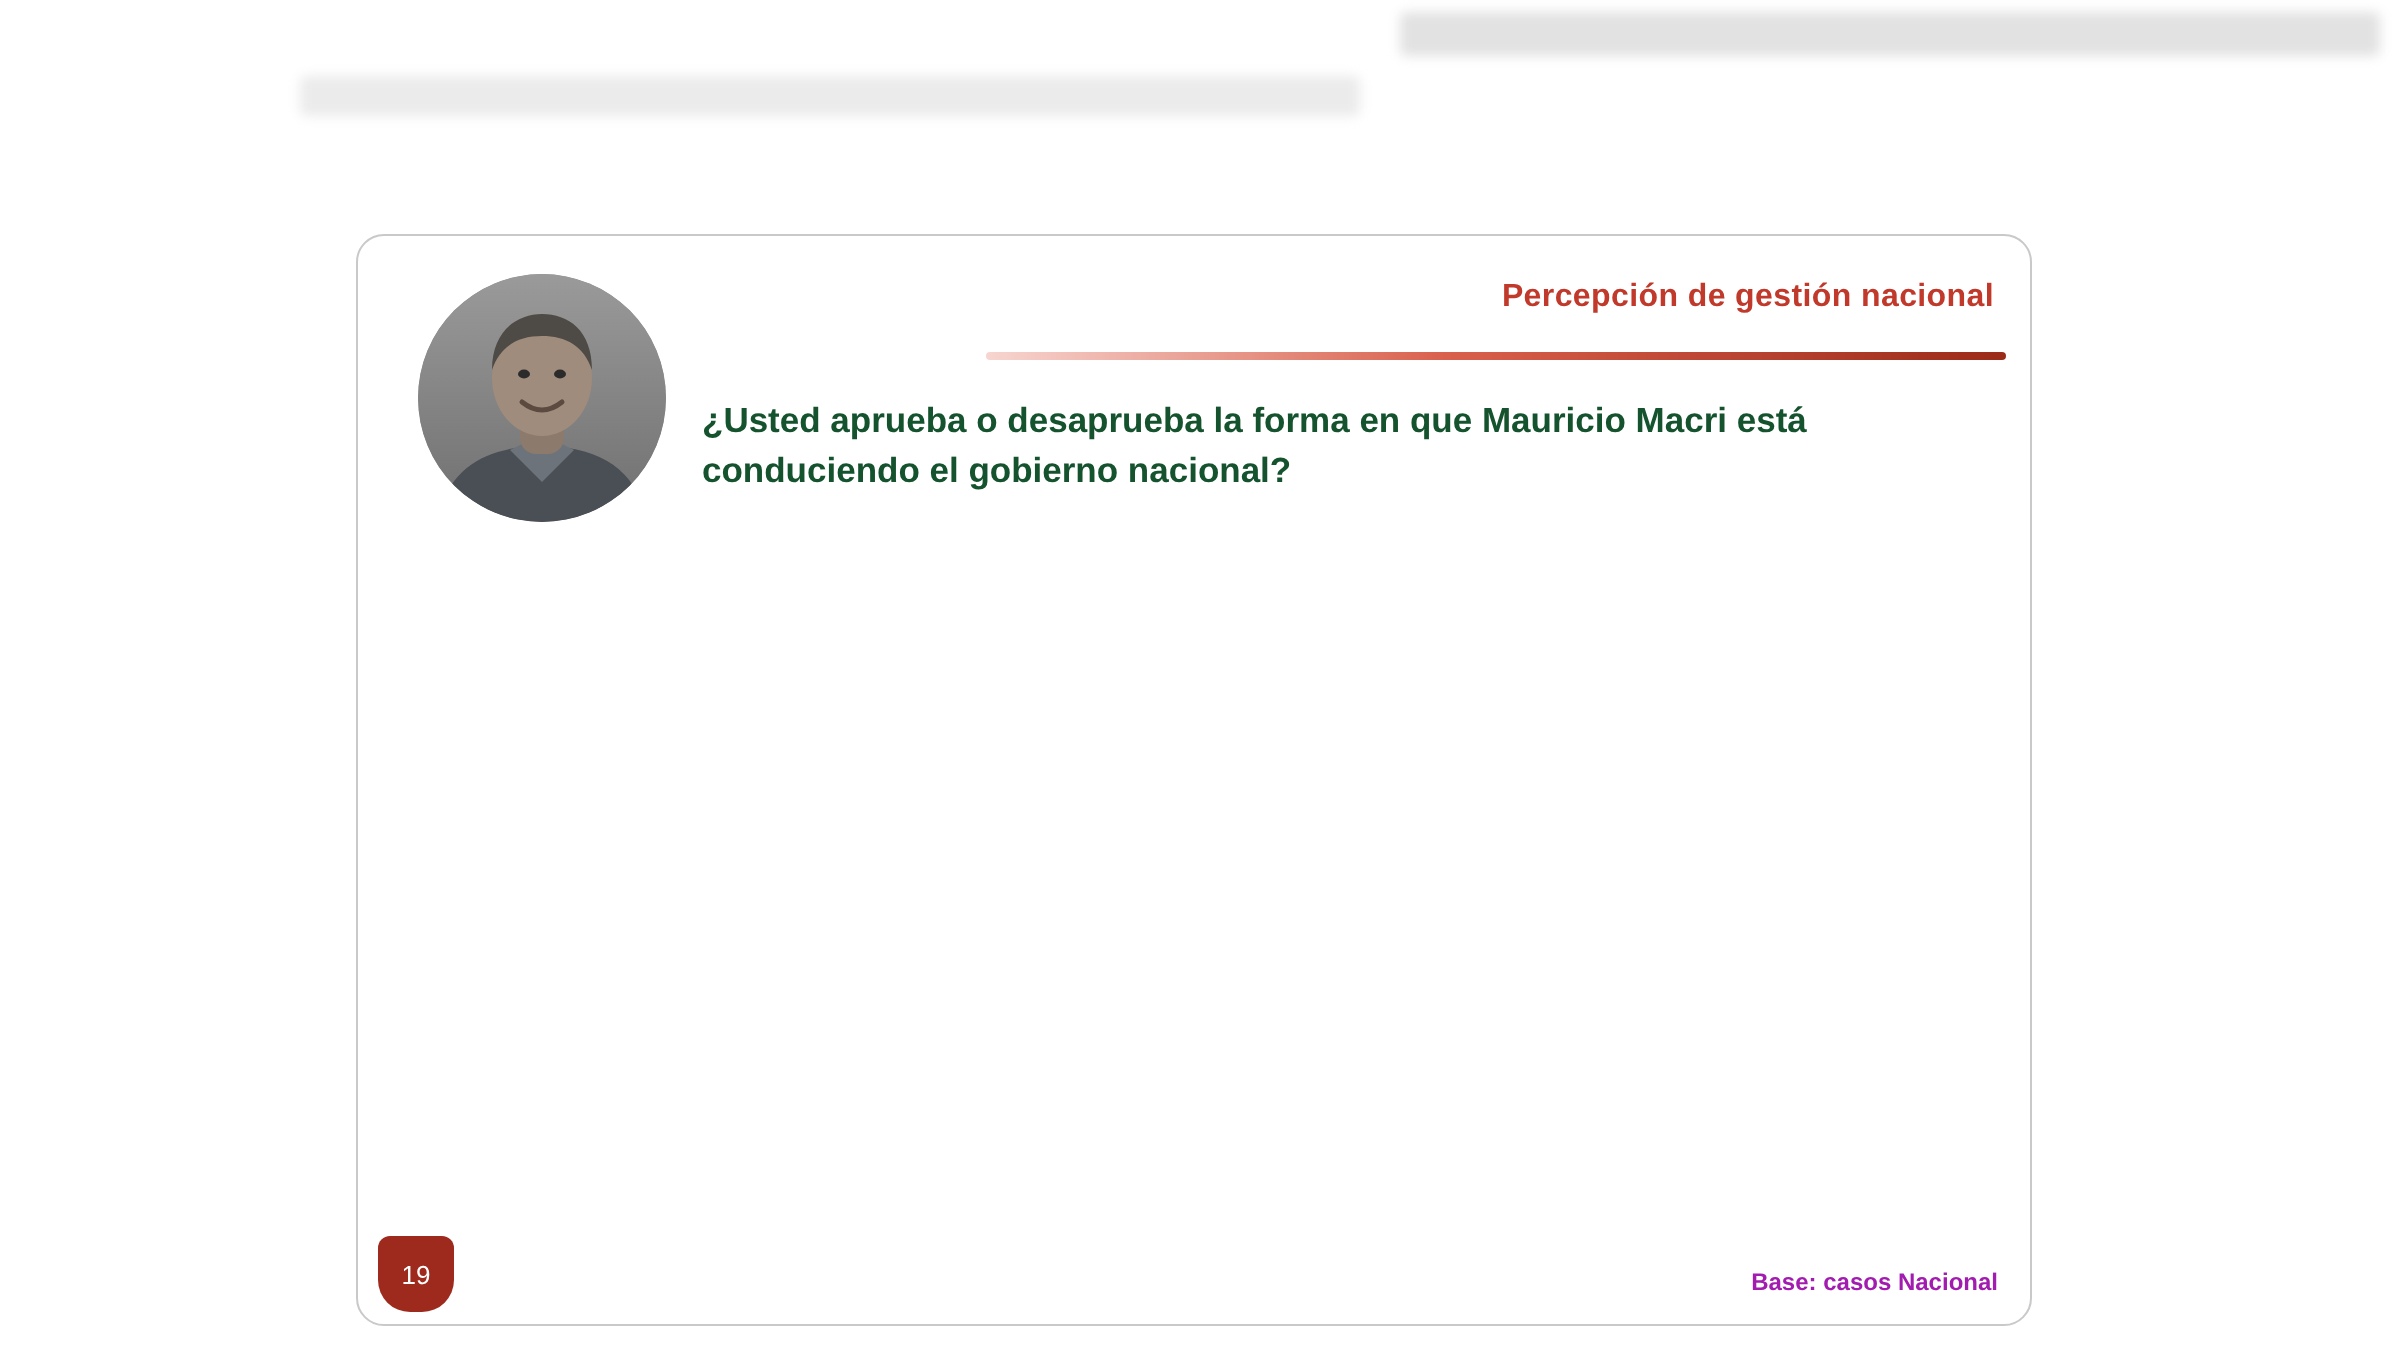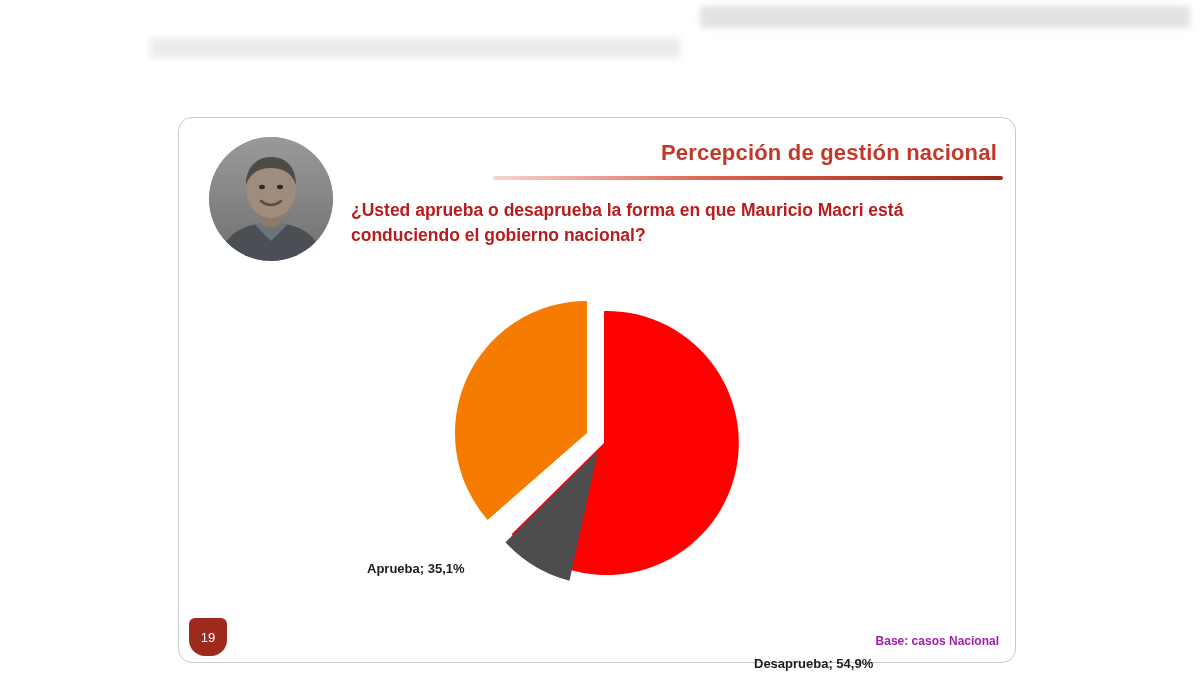--- a/index.html
+++ b/index.html
@@ -36,21 +36,21 @@
     border-radius: 14px;
     box-sizing: border-box;
   }
 
   
   .slide-title {
     position: absolute;
     right: 18px;
     top: 22px;
     color: #c0392b;
-    font-size: 22px;
+    font-size: 16px;
     font-weight: bold;
     letter-spacing: .2px;
     white-space: nowrap;
   }
   .title-rule {
     position: absolute;
     right: 12px;
     top: 58px;
     width: 510px;
     height: 4px;
@@ -70,21 +70,21 @@
   }
   .avatar svg { display: block; }
 
   .question {
     position: absolute;
     left: 172px;
     top: 80px;
     width: 650px;
     font-size: 17.5px;
     font-weight: bold;
-    color: #b91c1c;
+    color: #14532d;
     line-height: 1.42;
   }
 
   
   .chart-area {
     position: absolute;
     left: 0;
     top: 180px;
     width: 838px;
     height: 320px;
@@ -169,39 +169,17 @@
         <ellipse cx="53" cy="50" rx="3" ry="2.2" fill="#2b2b2b"></ellipse>
         <ellipse cx="71" cy="50" rx="3" ry="2.2" fill="#2b2b2b"></ellipse>
 
         <path d="M52 64 Q62 72 72 64" stroke="#5c4a40" stroke-width="2.5" fill="none" stroke-linecap="round"></path>
       </g>
     </svg>
   </div>
 
   <div class="question">¿Usted aprueba o desaprueba la forma en que Mauricio Macri está conduciendo el gobierno nacional?</div>
 
-  <div class="chart-area">
-
-    <div class="pie-wrap">
-      <svg width="290" height="290" viewBox="0 0 290 290" aria-hidden="true">
-
-        <path d="M150 145 L150 13 A132 132 0 1 1 57.5 236.3 Z" fill="#FF0000"></path>
-
-        <path d="M138 134 A132 132 0 0 1 133.7 8.6 L133.7 8.6 L138 134 Z" fill="none"></path>
-        <g transform="translate(-12,-10)">
-          <path d="M145 145 L45.6 231.9 A132 132 0 0 1 145 13 Z" fill="#F57C00"></path>
-        </g>
-
-        <g transform="translate(-6,8)">
-          <path d="M150 145 L57.5 236.3 A132 132 0 0 0 121.5 274.7 Z" fill="#4D4D4D"></path>
-        </g>
-      </svg>
-    </div>
-
-    <div class="lbl lbl-aprueba">Aprueba; 35,1%</div>
-    <div class="lbl lbl-desaprueba">Desaprueba; 54,9%</div>
-
-  </div>
 
   <div class="page-badge">19</div>
   <div class="base-note">Base: casos Nacional</div>
 
 </div>
 
 </body></html>

